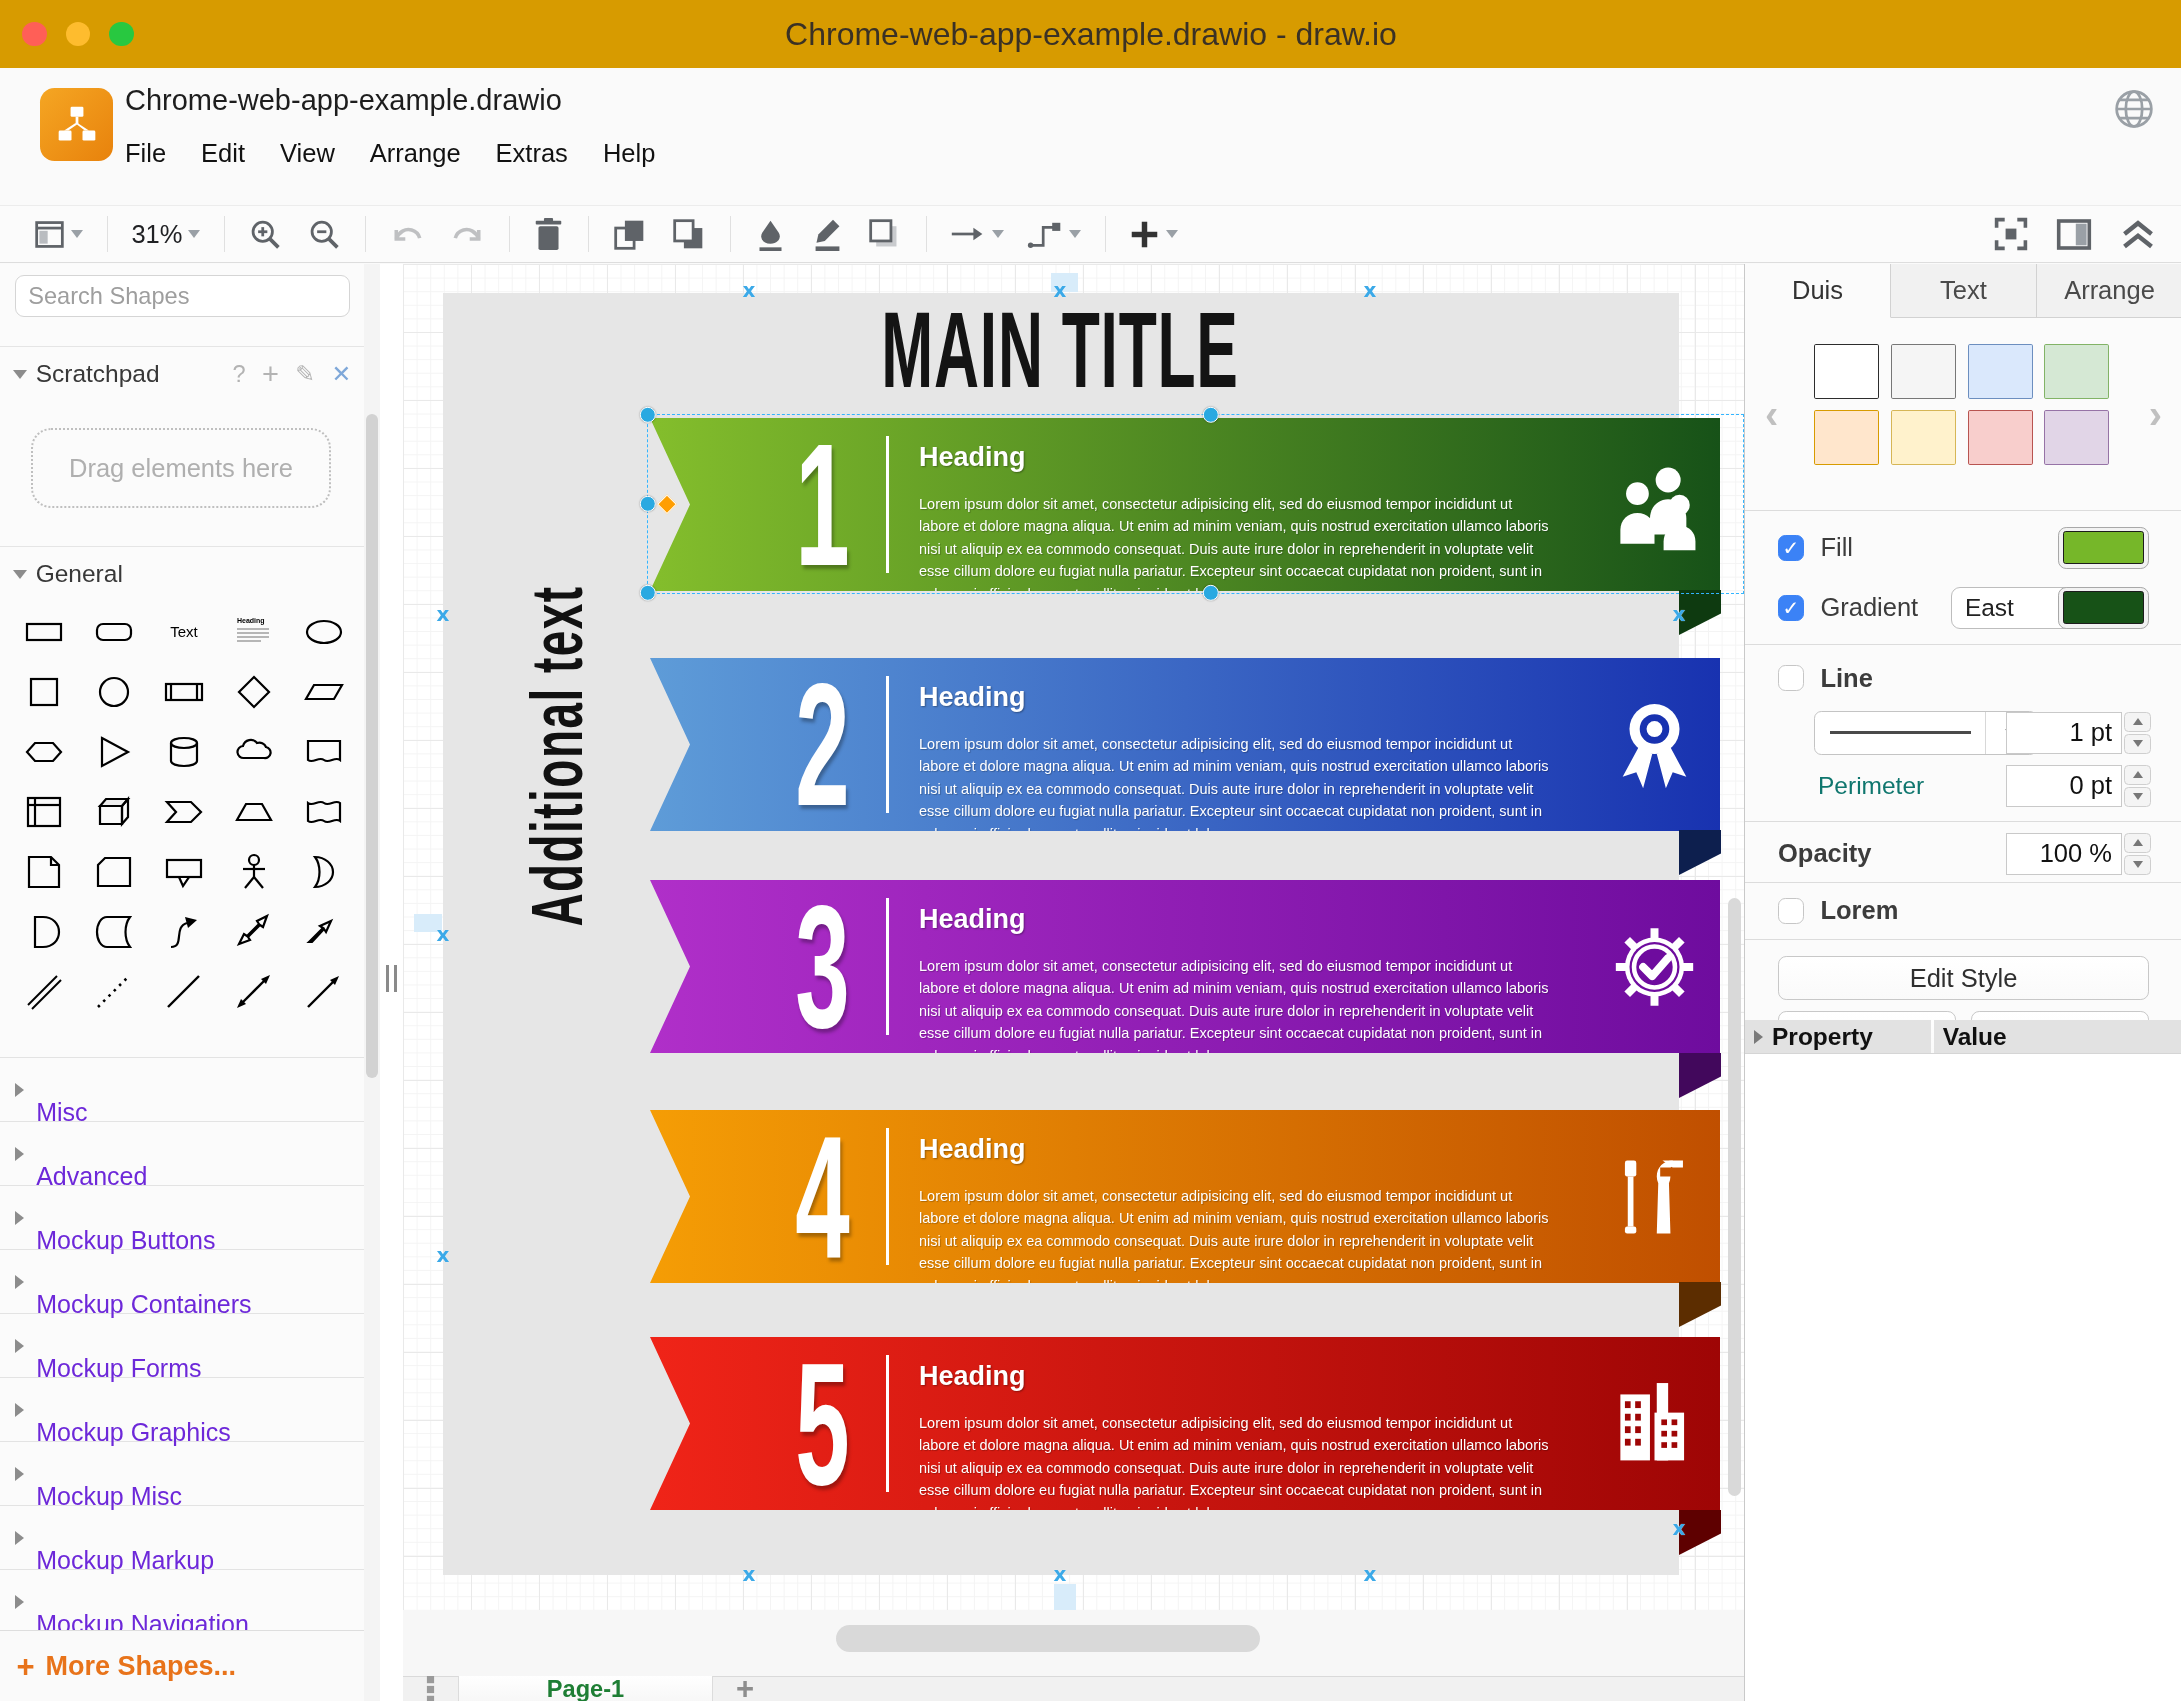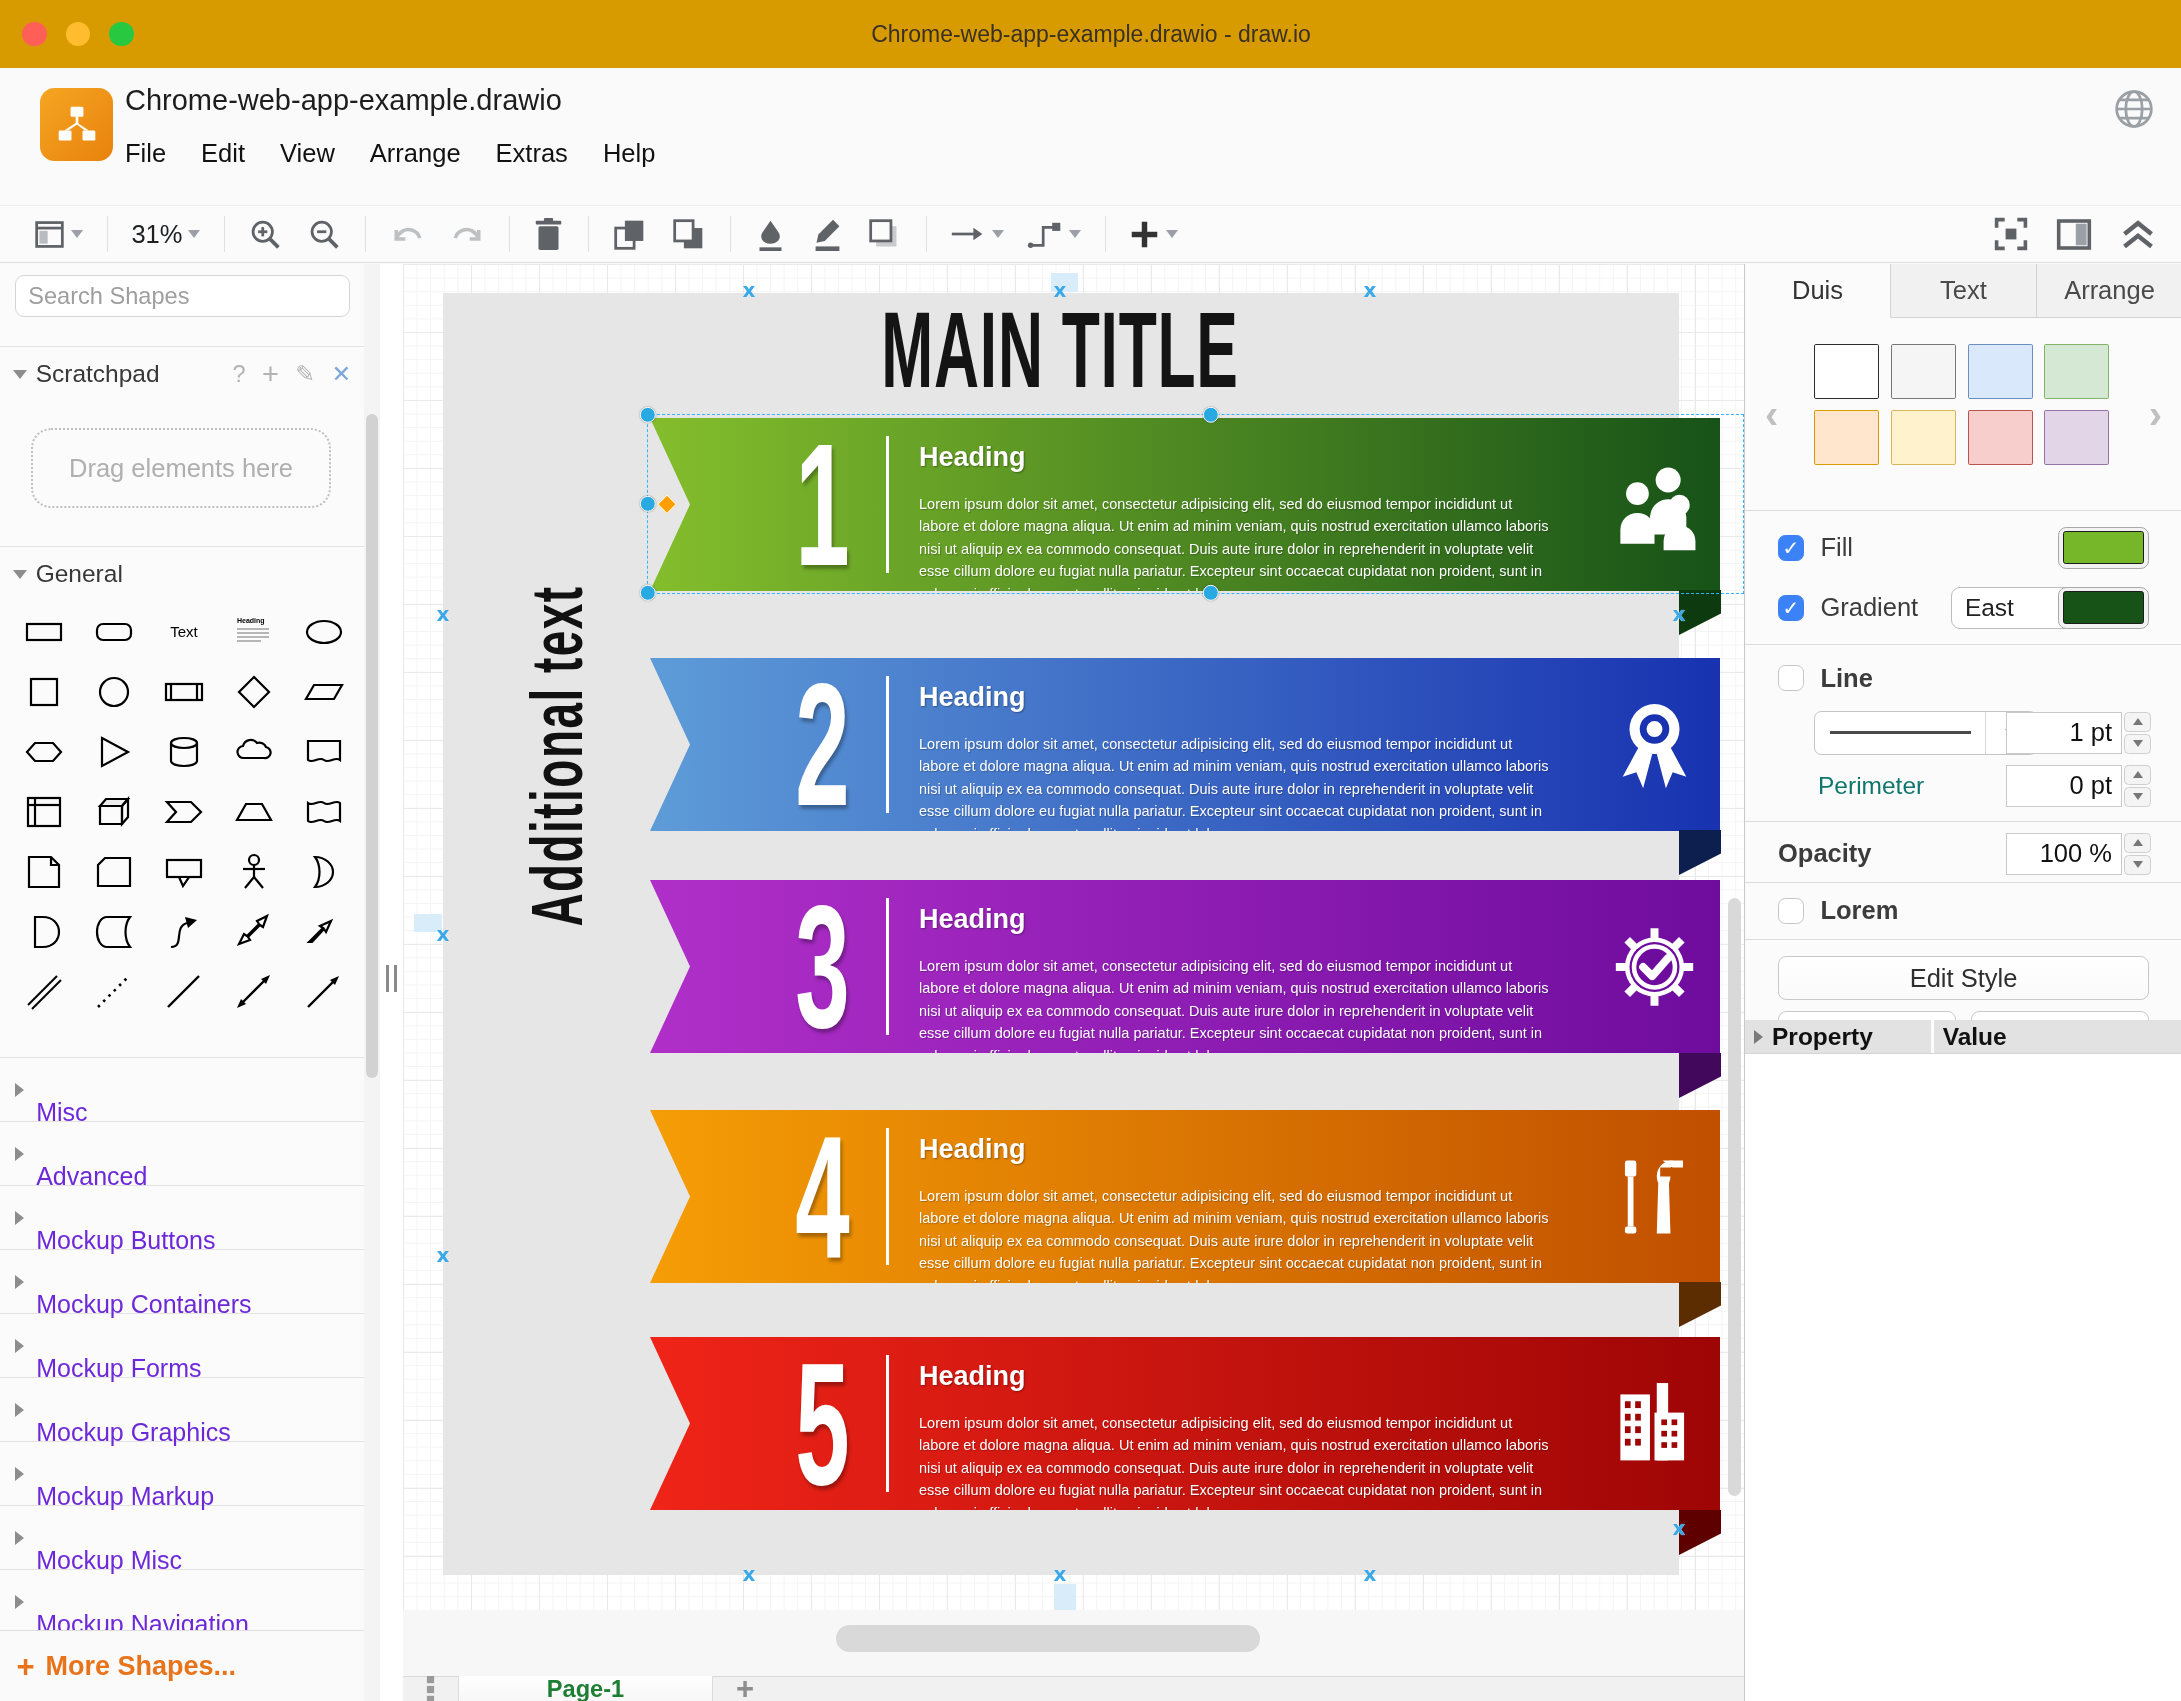--- a/index.html
+++ b/index.html
@@ -5,21 +5,21 @@
   * { margin:0; padding:0; box-sizing:border-box; }
   html,body { width:2182px; height:1702px; }
   body { font-family:"Liberation Sans","DejaVu Sans",sans-serif; background:#fff; overflow:hidden; }
   #window { position:relative; width:2182px; height:1702px; background:#FAFAFA; }
 
   
   .titlebar { position:absolute; top:0; left:0; right:0; height:68px; background:#D79B00; display:flex; align-items:center; justify-content:center; }
   .traffic { position:absolute; left:22px; top:0; height:68px; display:flex; align-items:center; gap:19px; }
   .light { width:24.5px; height:24.5px; border-radius:50%; }
   .light.red{ background:#FF5F57; } .light.yellow{ background:#FEBC2E; } .light.green{ background:#28C840; }
-  .titlebar-text { font-size:23px; color:#3A3125; }
+  .titlebar-text { font-size:32px; color:#3A3125; }
 
   
   .menubar { position:absolute; top:68px; left:0; right:0; height:137px; background:#FAFAFA; }
   .applogo { position:absolute; left:40px; top:20px; width:73px; height:73px; border-radius:14.5px; background:linear-gradient(135deg,#F5A623,#E8820C); display:flex; align-items:center; justify-content:center; }
   .doc-title { position:absolute; left:125px; top:16.4px; font-size:29px; color:#1d1d1d; }
   .menu-items { position:absolute; left:125px; top:71px; display:flex; gap:35px; }
   .menu-item { font-size:25.5px; color:#111; cursor:default; }
   .globe { position:absolute; right:27px; top:20px; }
 
   
@@ -586,25 +586,25 @@
             <div class="section-row">
               <span class="tri-right"></span>
               <span class="section-label">Mockup Forms</span>
             </div>
             <div class="section-row">
               <span class="tri-right"></span>
               <span class="section-label">Mockup Graphics</span>
             </div>
             <div class="section-row">
               <span class="tri-right"></span>
-              <span class="section-label">Mockup Markup</span>
+              <span class="section-label">Mockup Misc</span>
             </div>
             <div class="section-row">
               <span class="tri-right"></span>
-              <span class="section-label">Mockup Misc</span>
+              <span class="section-label">Mockup Markup</span>
             </div>
             <div class="section-row">
               <span class="tri-right"></span>
               <span class="section-label">Mockup Navigation</span>
             </div>
           </div>
         <div class="more-shapes">
           <span class="plus">+</span>
           <span class="lbl">More Shapes...</span>
         </div>

